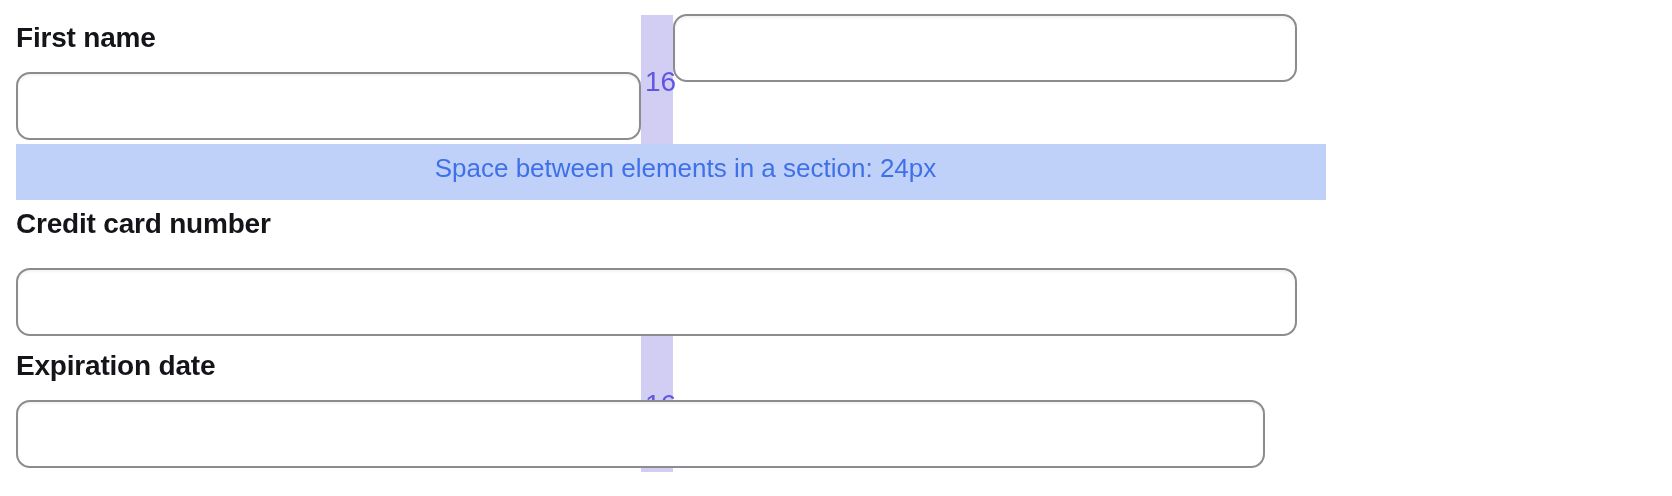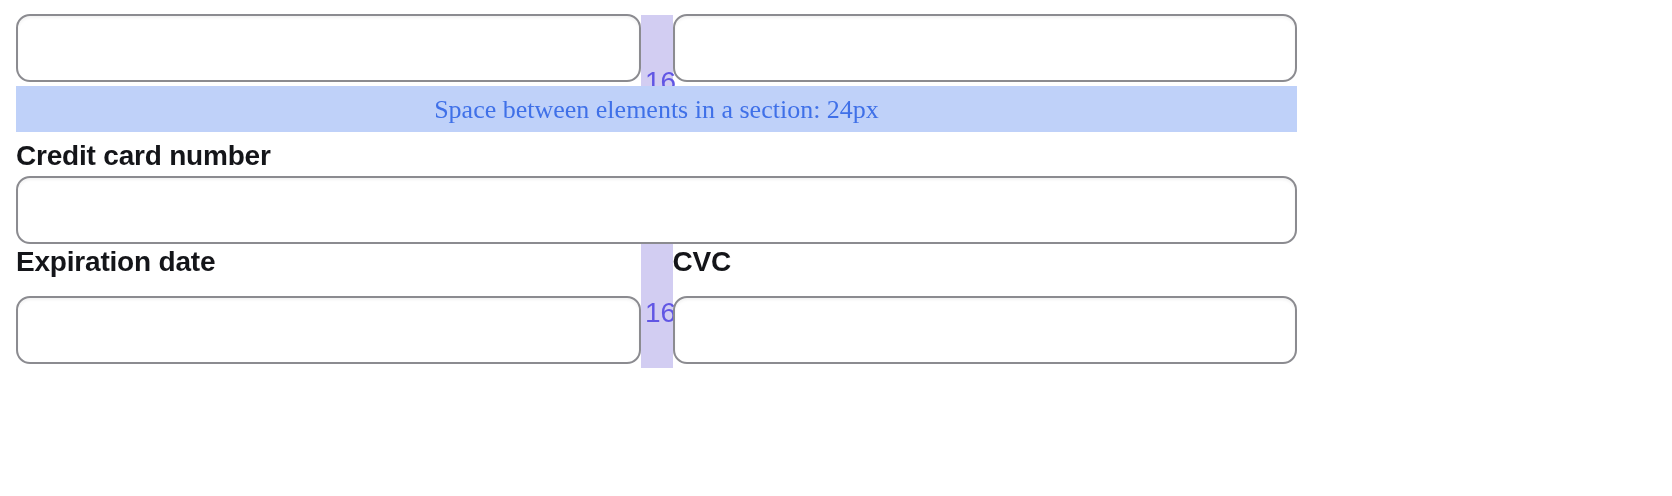--- a/index.html
+++ b/index.html
@@ -46,23 +46,23 @@
   
   .label {
     font-size: 28px;
     line-height: 36px;
     font-weight: 600;
     letter-spacing: -0.2px;
     color: #141519;
     margin-bottom: 16px;
   }
   .row-top .label { padding-top: 6px; }
-  .row-bottom .label { padding-top: 0; }
+  .row-bottom .label { padding-top: 12px; }
   .field-single { margin-top: 4px; }
-  .field-single .label { padding-top: 2px; margin-bottom: 2px; }
+  .field-single .label { padding-top: 2px; margin-bottom: 26px; }
   .text-input {
     display: block;
     width: 100%;
     height: 68px;
     box-sizing: border-box;
     border: 2px solid #8b8b90;
     border-radius: 14px;
     background: #ffffff;
     box-shadow: inset 0 2px 3px rgba(0,0,0,0.05);
     outline: none;
@@ -74,26 +74,27 @@
   }
   
   .band {
     width: 100%;
     text-align: center;
     position: relative;
     z-index: 2;
   }
   .band-section {
     margin-top: 4px;
-    height: 46px;
+    height: 56px;
     line-height: 48px;
     background: #bfd1f9;
     color: #3f70e8;
-    font-family: Liberation Serif, serif;
+    font-family: Liberation Sans, sans-serif;
     font-size: 26px;
+    padding-left: 29px;
   }
   .band-group {
     margin-top: 4px;
     height: 32px;
     line-height: 32px;
     background: #d5d1f3;
     color: #6156e4;
     font-family: "Liberation Sans", sans-serif;
     font-size: 27px;
     font-weight: 500;
@@ -103,20 +104,21 @@
 <body>
 
 <div class="canvas">
   <div class="content">
 
     <div class="field-row row-top">
       <div class="gutter-strip">
         <span class="gutter-num">16</span>
       </div>
       <div class="field">
+        <div class="label">First name</div>
         <input class="text-input" type="text" value="" style="">
       </div>
       <div class="gutter-spacer"></div>
       <div class="field">
         <input class="text-input" type="text" value="" style="">
       </div>
     </div>
 
     <div class="band band-section">
       <span>Space between elements in a section: 24px</span>
@@ -130,20 +132,16 @@
 
     <div class="field-row row-bottom">
       <div class="gutter-strip">
         <span class="gutter-num">16</span>
       </div>
       <div class="field">
         <div class="label">Expiration date</div>
         <input class="text-input" type="text" value="" style="">
       </div>
       <div class="gutter-spacer"></div>
-      <div class="field">
-        <div class="label">CVC</div>
-        <input class="text-input" type="text" value="" style="">
-      </div>
     </div>
 
   </div>
 </div>
 
 </body></html>

